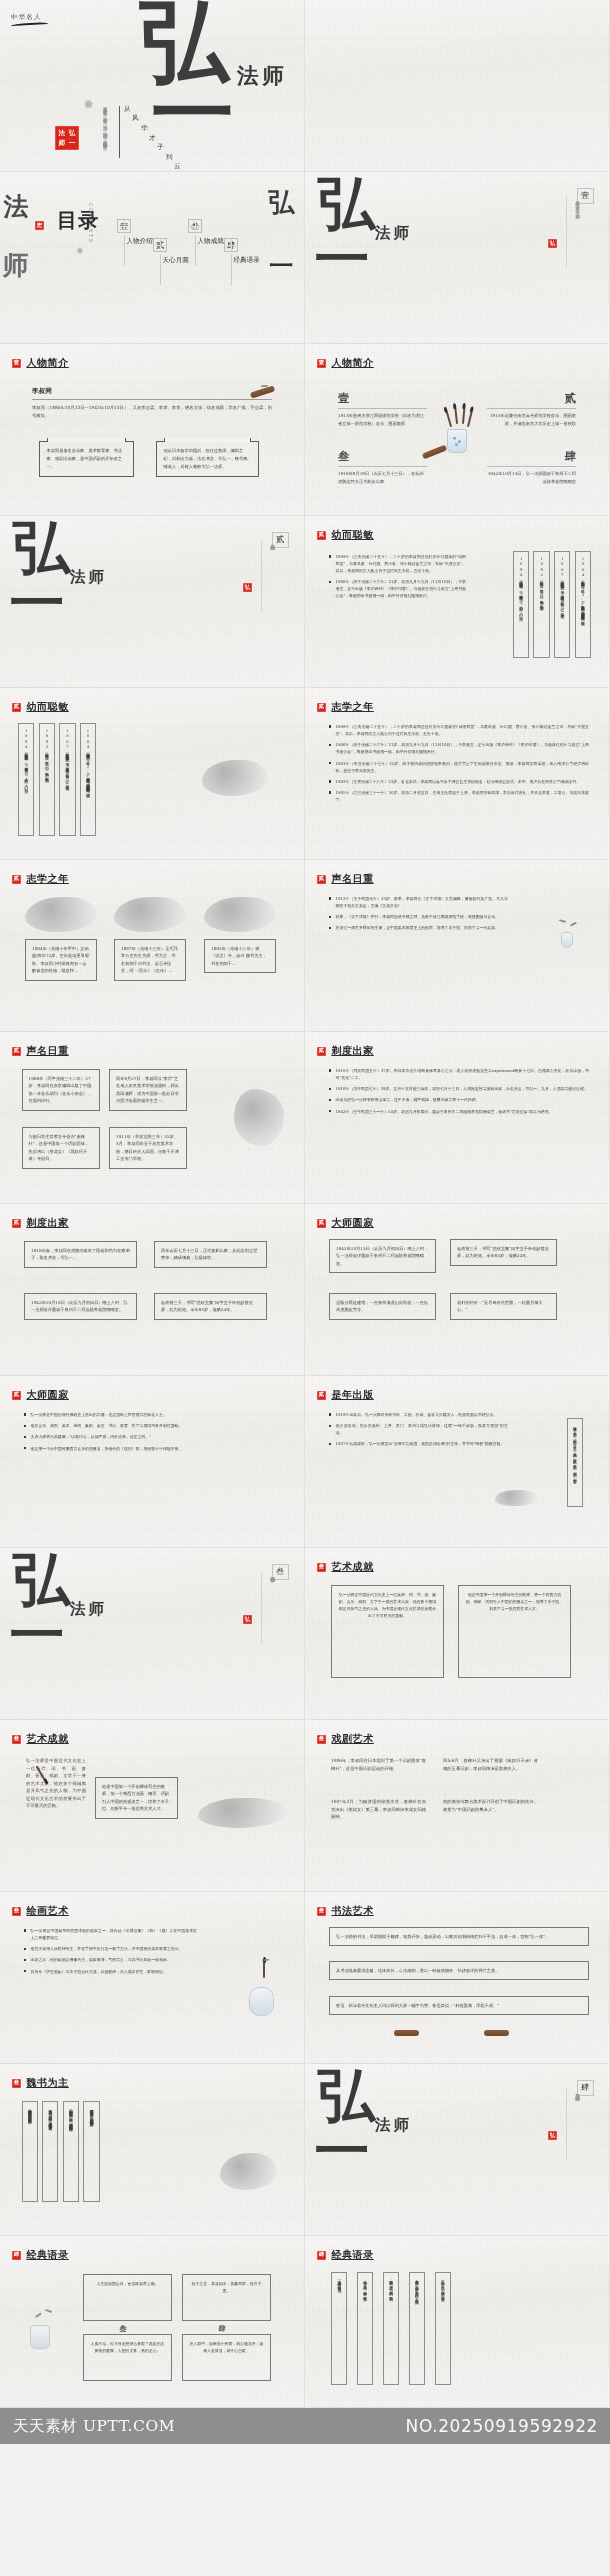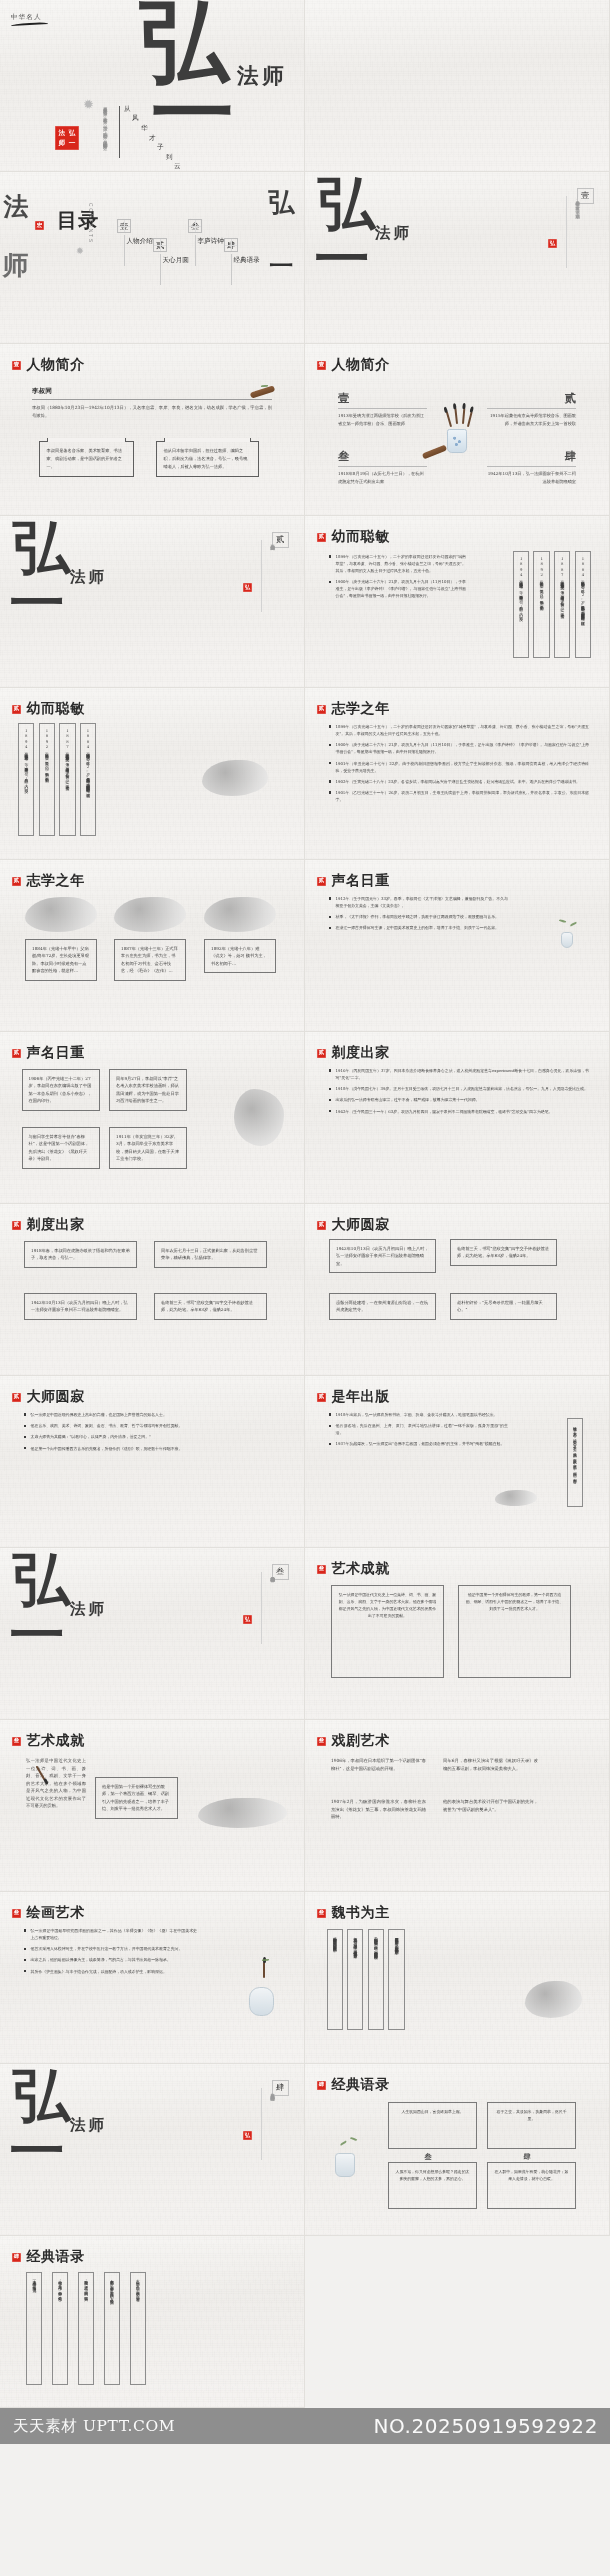--- a/index.html
+++ b/index.html
@@ -75,22 +75,22 @@
   .div .num{ position:absolute; right:15.5px; top:15.5px; width:16.7px;height:16.7px;
      border:0.6px solid #c2c2c2; display:flex;align-items:center;justify-content:center;
      font-size:8.3px; font-family:"DejaVu Serif",serif;}
   .div .vline{ position:absolute; right:42px; top:24px; width:0.6px;height:72px;background:#d2d2d2;}
   .div .vtxt{ position:absolute; right:29px; top:26px; writing-mode:vertical-rl;
      font-size:4.2px; color:#9b9b9b; line-height:1.6; height:66px;}
   .div .dseal{ position:absolute; right:52px; top:67px;}
 
   
   .hdr{ position:absolute; left:12px; top:12px; display:flex; align-items:center; gap:5.4px;}
-  .hdr h2{ font-size:14px; font-weight:bold; letter-spacing:0.6px;
-     font-family:"DejaVu Serif",serif;}
+  .hdr h2{ font-size:10px; font-weight:bold; letter-spacing:0.6px;
+     font-family:"DejaVu Serif",serif;text-decoration:underline;}
   .sub{ position:absolute; left:32px; top:43px; right:32px;}
   .sub h3{ font-size:6.6px; font-weight:bold; font-family:"DejaVu Serif",serif;}
   .sub .ln{ height:0.6px; background:#9b9b9b; margin-top:3px;}
   .para{ position:absolute; font-size:4.3px; line-height:1.75; color:#444; text-align:justify;
      font-family:"DejaVu Serif",serif;}
   .bubble{ position:absolute; border:0.6px solid #5e5e5e; padding:5.4px 6.6px; font-size:4.2px;
      line-height:1.85; color:#3d3d3d; font-family:"DejaVu Serif",serif;}
   .bubble:before{ content:""; position:absolute; left:7.2px; right:7.2px; top:-0.6px; height:3.6px;
      background:linear-gradient(#f4f2f0,#f4f2f0); border-left:0.6px solid #5e5e5e;
      border-right:0.6px solid #5e5e5e; border-top:0; transform:translateY(-3px);}
@@ -131,21 +131,21 @@
      background:linear-gradient(#8b5e3c,#6d4628);}
   .vase{ position:absolute; width:12px;height:15.5px;border-radius:3.6px 3.6px 6px 6px;
      background:linear-gradient(#f1f4f6,#d3dde4); border:0.6px solid #c0ccd4;}
   .leaf{ position:absolute; width:7.2px;height:2.4px; background:#6f8f5a;
      border-radius:50% 0 50% 0; opacity:.85;}
 
   
   .footer{ width:611px; height:36px; background:#8e8e8e; display:flex; align-items:center;
     justify-content:space-between; padding:0 13px; color:#fff;}
   .footer .l{ font-size:15.5px; letter-spacing:0.6px; font-family:"DejaVu Serif",serif; opacity:.95;}
-  .footer .r{ font-size:20px; letter-spacing:0.6px; font-family:"DejaVu Sans",sans-serif; opacity:.95;}
+  .footer .r{ font-size:17px; letter-spacing:0.6px; font-family:"DejaVu Sans",sans-serif; opacity:.95;}
 </style>
 </head>
 <body>
 
 <div class="deck">
 
   <div class="slide cover">
     <div class="brandmark">
       <div class="bt">中华名人</div>
       <div class="bs"></div>
@@ -193,21 +193,21 @@
       <div class="lbl">人物介绍</div>
     </div>
     <div class="tocitem" style="left:153px;top:66px;">
       <div class="box">贰</div>
       <div class="rule"></div>
       <div class="lbl">天心月圆</div>
     </div>
     <div class="tocitem" style="left:188px;top:47px;">
       <div class="box">叁</div>
       <div class="rule"></div>
-      <div class="lbl">李庐诗钟</div>
+      <div class="lbl">人物成就</div>
     </div>
     <div class="tocitem" style="left:224px;top:66px;">
       <div class="box">肆</div>
       <div class="rule"></div>
       <div class="lbl">经典语录</div>
     </div>
   </div>
 
   <div class="slide div">
     <div class="bigcal d1">弘</div>
@@ -476,20 +476,31 @@
       <li>弘一法师是中国最早研究西洋画的画家之一，其作品《半裸女像》《朝》《昼》等在中国美术史上占有重要地位。</li>
       <li>他首次采用人体模特写生，并在学校中推行这一教学方法，开中国现代美术教育之先河。</li>
       <li>出家之后，他的绘画以佛像为主，线条简净，气韵高古，与其书法风格一脉相承。</li>
       <li>其所作《护生画集》与丰子恺合作完成，以画配诗，劝人戒杀护生，影响深远。</li>
     </ul>
     <div class="vase" style="right:30px;top:95px;width:25px;height:29px;border-radius:10.7px;"></div>
     <div class="brushstick" style="right:39px;top:70px;"></div>
     <div class="leaf" style="right:35px;top:67px;"></div>
   </div>
 
+  <div class="slide">
+    <div class="hdr">
+      <div class="seal sm">叁</div>
+      <h2>书法艺术</h2>
+    </div>
+    <div class="card" style="left:24px;top:35px;right:20px;">弘一法师的书法，早期脱胎于魏碑，笔势开张，逸宕灵动；出家后则渐由绚烂归于平淡，自成一体，世称"弘一体"。</div>
+    <div class="card" style="left:24px;top:69px;right:20px;">其书法线条圆润含蓄，结体瘦长，章法疏朗，透出一种超然物外、恬静安详的禅意之美。</div>
+    <div class="card" style="left:24px;top:104px;right:20px;">鲁迅、郭沫若等文化名人均以得到大师一幅字为荣。鲁迅曾说："朴拙圆满，浑若天成。"</div>
+    <div class="scroll" style="left:89px;top:138px;"></div>
+    <div class="scroll" style="left:179px;top:138px;"></div>
+  </div>
 
   <div class="slide">
     <div class="hdr">
       <div class="seal sm">叁</div>
       <h2>魏书为主</h2>
     </div>
     <div class="vwrap" style="left:21.5px;top:37px;">
       <div class="vbox" style="height:101px;">代表作还有《祖国歌》《春游》《早秋》《西湖》《悲秋》等数十首脍炙人口的乐歌。</div>
       <div class="vbox" style="height:101px;">他首次将五线谱、钢琴引入中国学堂，培养了中国第一批现代音乐教育人才。</div>
       <div class="vbox" style="height:101px;">他创作的《送别》歌词优美隽永，传唱百年，成为中国近代学堂乐歌的经典代表作。</div>

